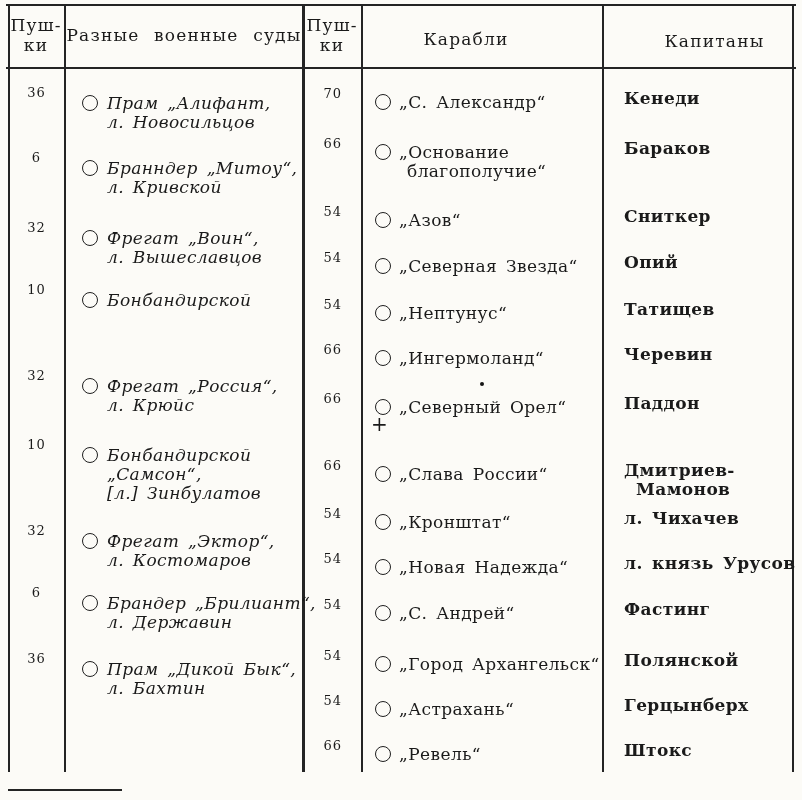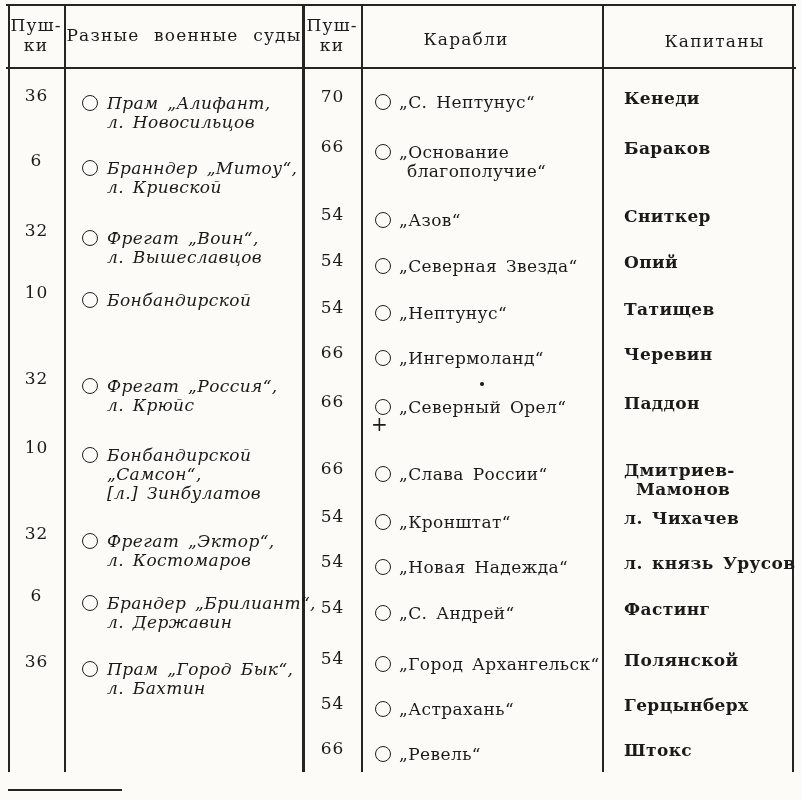--- a/index.html
+++ b/index.html
@@ -4,23 +4,23 @@
 <style>
   html,body{margin:0;padding:0;background:#e8e8e6;}
   .page{position:relative;width:802px;height:800px;background:#fcfbf7;overflow:hidden;
         font-family:"DejaVu Serif","Liberation Serif",serif;color:#1a1a1a;}
   .vline{position:absolute;top:5px;height:767px;width:2px;background:#242424;}
   .vline.thick{width:3px;}
   .hline{position:absolute;height:2px;background:#242424;}
   .hdr{position:absolute;font-size:17px;letter-spacing:1.2px;line-height:20px;text-align:center;}
   .hdr.wide{word-spacing:8px;}
   .row{position:absolute;left:0;width:802px;font-size:17px;}
-  .num{position:absolute;top:0;width:55px;text-align:center;font-size:17px;letter-spacing:1px;}
+  .num{position:absolute;top:0;width:55px;text-align:center;font-size:13px;letter-spacing:1px;}
   .l-num{left:9px;}
-  .r-num{left:305px;}
+  .r-num{left:287px;text-align:right;}
   .circ{position:absolute;width:16px;height:16px;border:1.8px solid #1f1f1f;border-radius:50%;
         box-sizing:border-box;background:transparent;}
   .l-circ{left:82px;top:10px;}
   .r-circ{left:375px;top:8px;}
   .txt{position:absolute;letter-spacing:0.4px;word-spacing:3px;}
   .txt div{line-height:19px;}
   .l-txt{left:107px;top:9px;font-style:italic;}
   .r-txt{left:399px;top:7px;}
   .r-cap{left:624px;top:3px;font-weight:bold;}
   .ind8{margin-left:8px;text-align:right;}
@@ -116,30 +116,30 @@
     <span class="circ l-circ"></span>
     <div class="txt l-txt">
       <div>Брандер „Брилиант“,</div>
       <div>л. Державин</div>
     </div>
   </div>
   <div class="row" style="top:651px">
     <div class="num l-num">36</div>
     <span class="circ l-circ"></span>
     <div class="txt l-txt">
-      <div>Прам „Город Бык“,</div>
+      <div>Прам „Дикой Бык“,</div>
       <div>л. Бахтин</div>
     </div>
   </div>
 
   <div class="row" style="top:86px">
     <div class="num r-num">70</div>
     <span class="circ r-circ"></span>
     <div class="txt r-txt">
-      <div>„С. Нептунус“</div>
+      <div>„С. Александр“</div>
     </div>
     <div class="txt r-cap">
       <div>Кенеди</div>
     </div>
   </div>
   <div class="row" style="top:136px">
     <div class="num r-num">66</div>
     <span class="circ r-circ"></span>
     <div class="txt r-txt">
       <div>„Основание</div>

